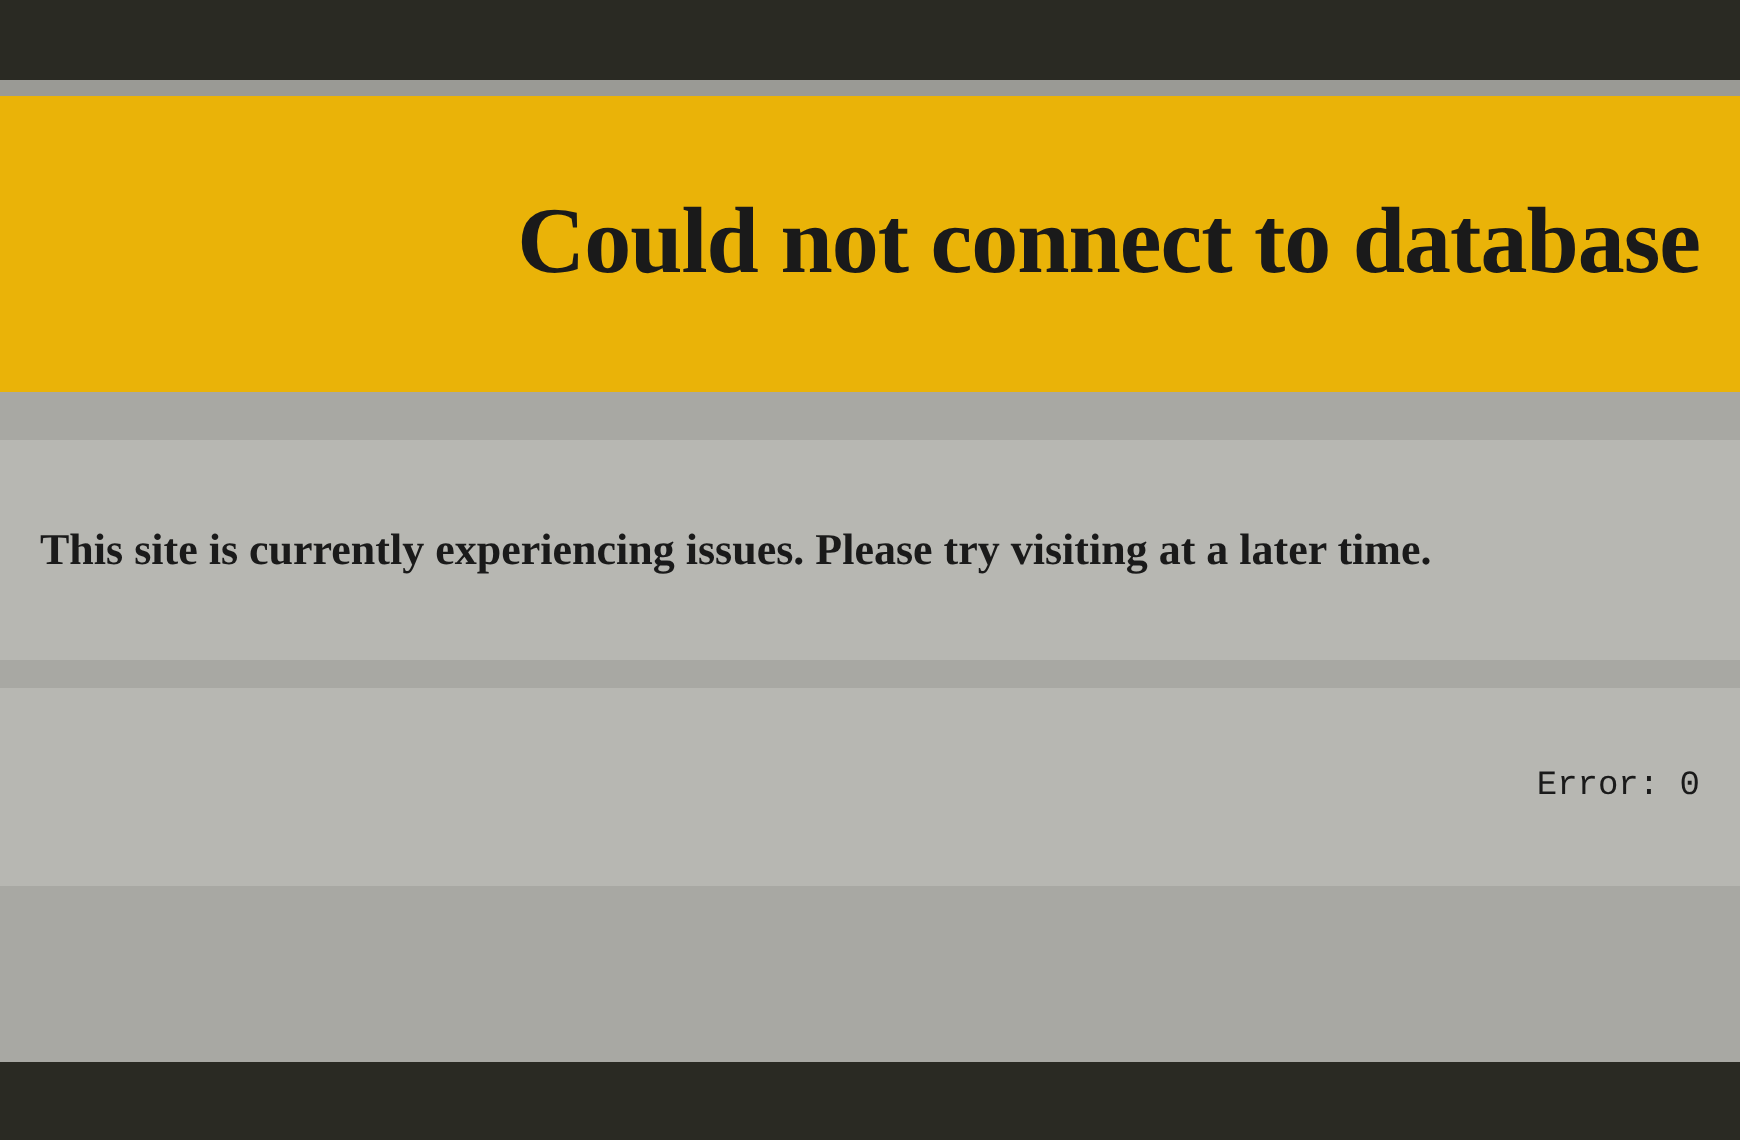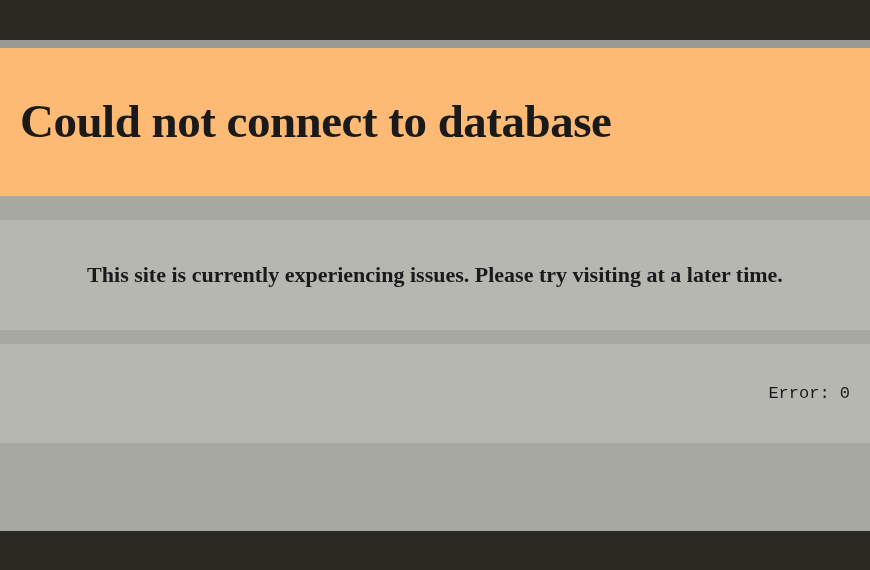--- a/index.html
+++ b/index.html
@@ -24,39 +24,39 @@
       height: 8px;
       background: #9a9a95;
     }
     .content-area {
       width: 100%;
       background: #a8a8a3;
     }
     .row-1 {
       width: 100%;
       padding: 46px 20px 48px 20px;
-      background: #fdba74;
-      text-align: left;
+      background: #eab308;
+      text-align: right;
     }
     .heading {
       font-size: 47px;
       font-weight: bold;
       color: #1a1a1a;
       font-family: 'Times New Roman', Times, serif;
       letter-spacing: -0.5px;
     }
     .row-sep-1 {
       height: 24px;
       background: #a8a8a3;
     }
     .row-2 {
       width: 100%;
       padding: 42px 20px 42px 20px;
       background: #b7b7b2;
-      text-align: center;
+      text-align: left;
     }
     .subheading {
       font-size: 22px;
       font-weight: bold;
       color: #1a1a1a;
       font-family: 'Times New Roman', Times, serif;
     }
     .row-sep-2 {
       height: 14px;
       background: #a8a8a3;

